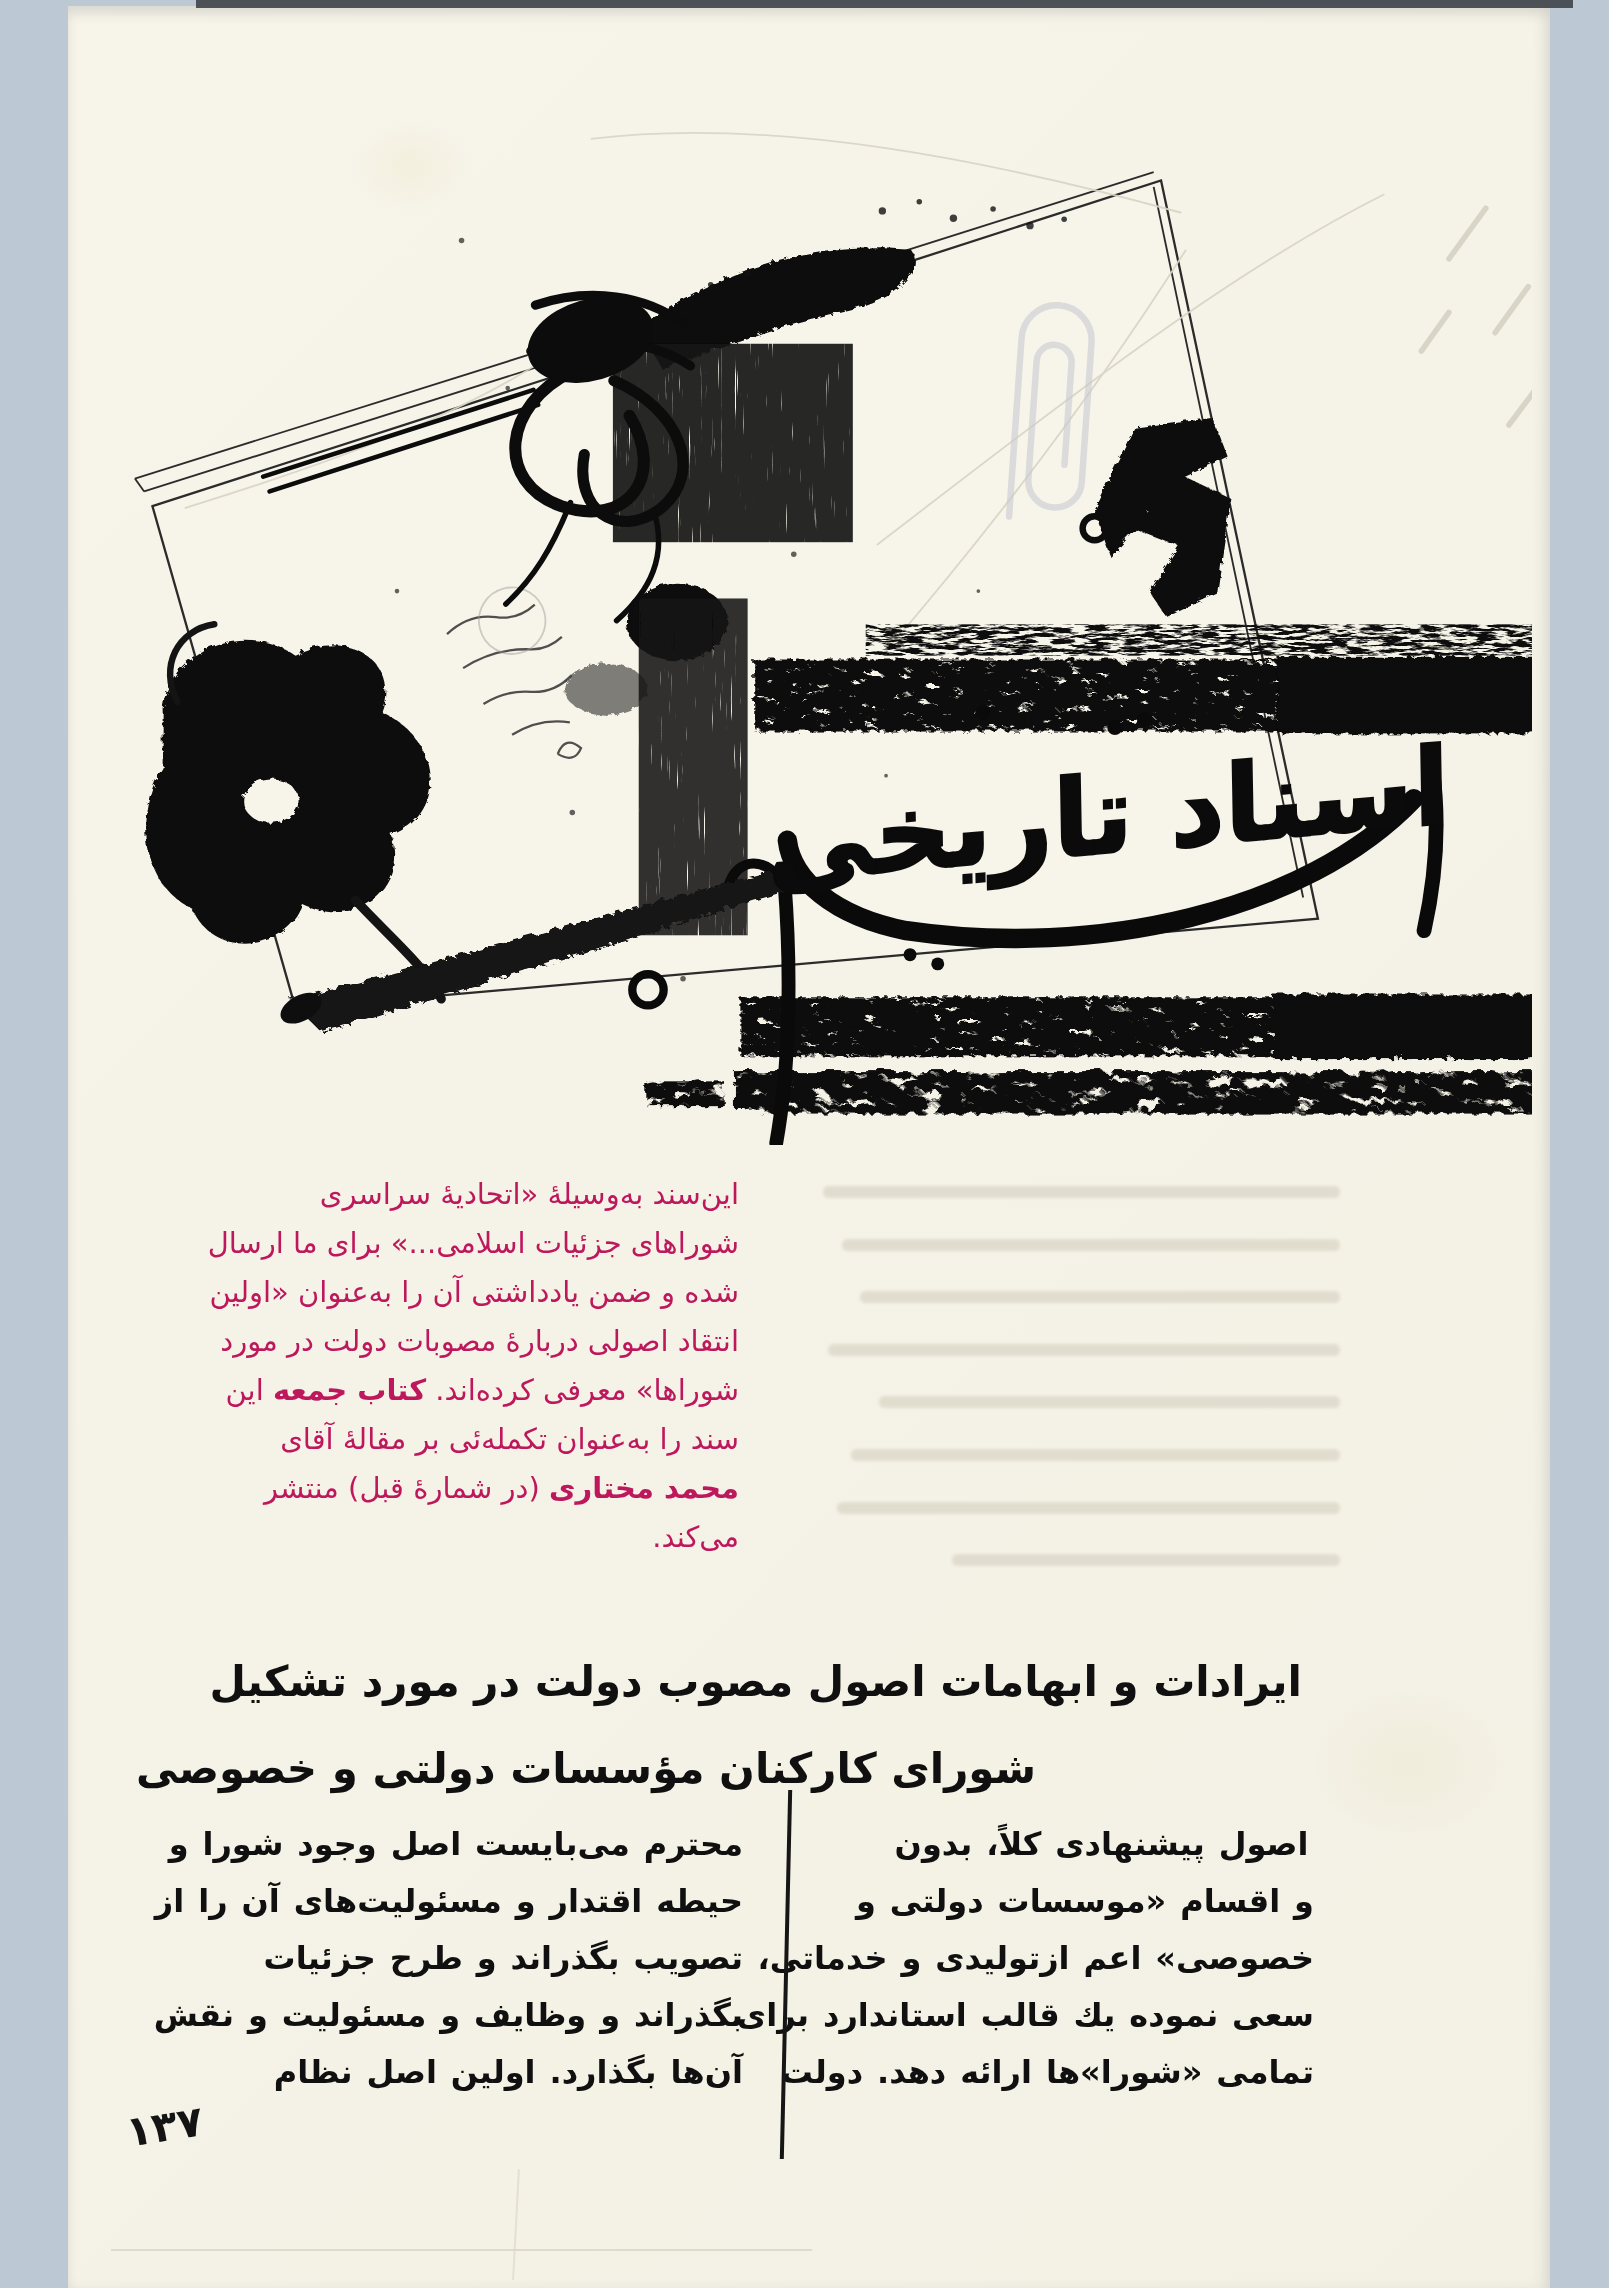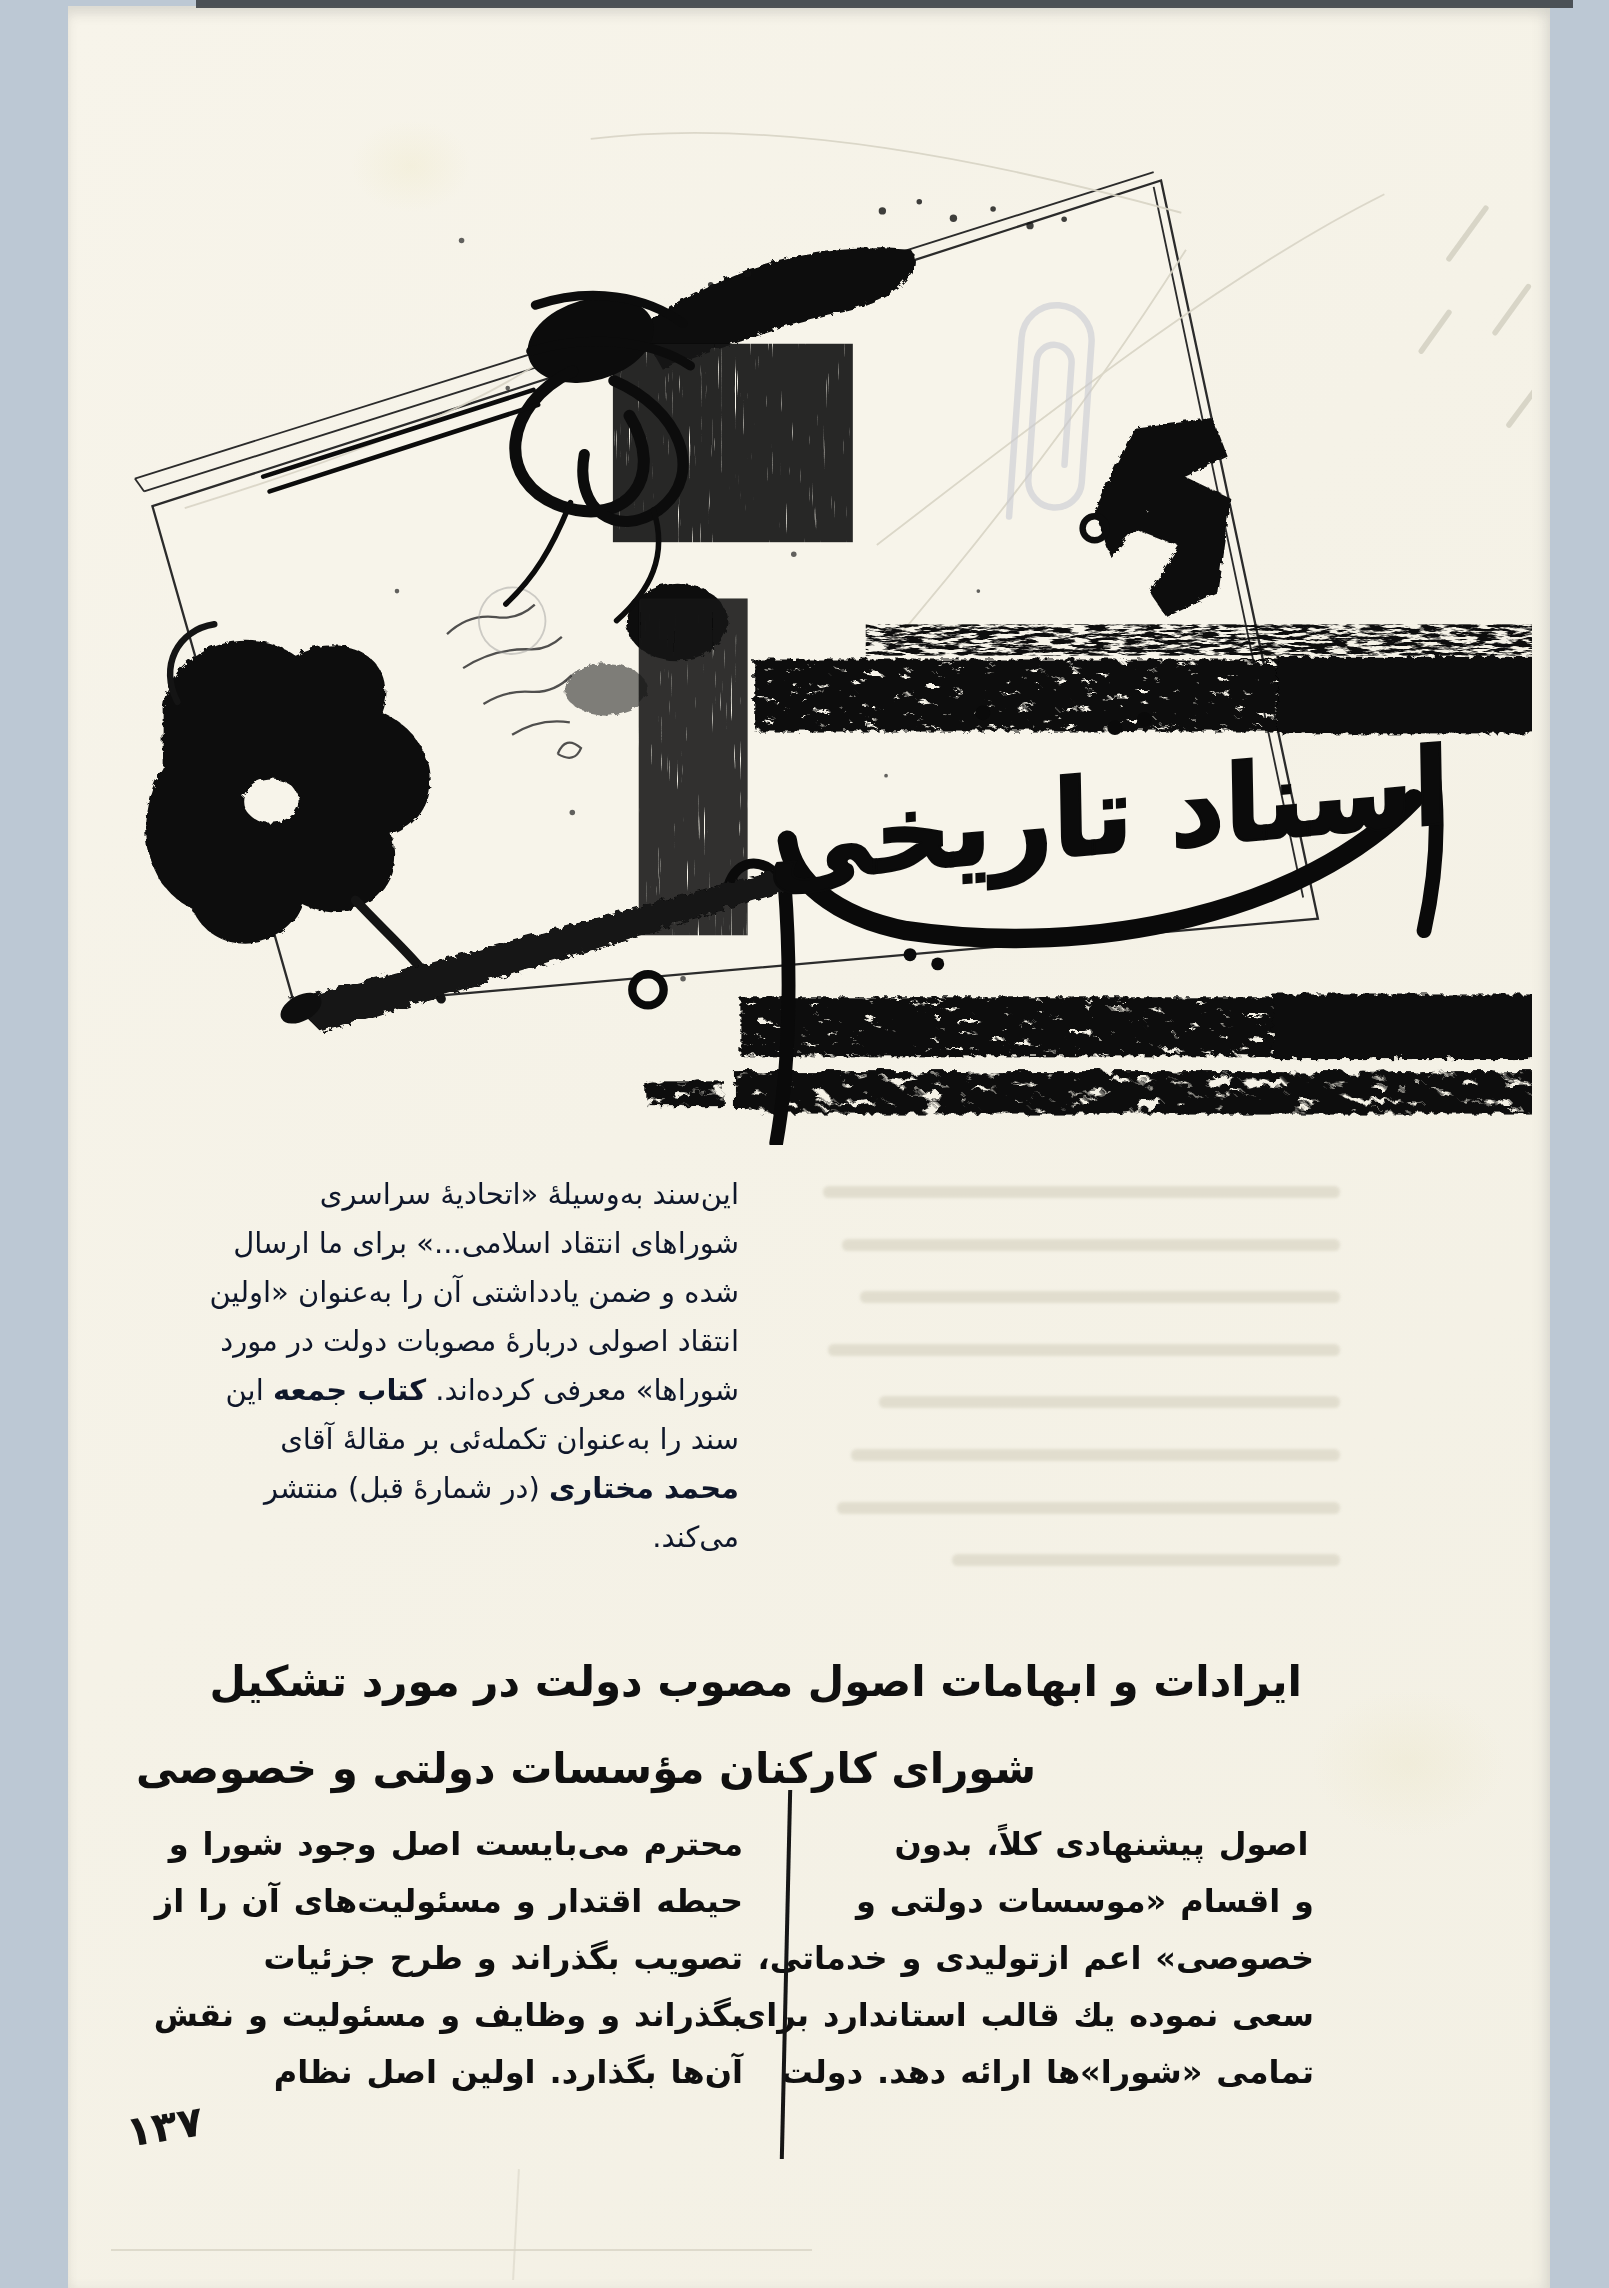--- a/index.html
+++ b/index.html
@@ -23,21 +23,21 @@
   .calligraphy-text{
     position:absolute;left:801px;top:727px;width:650px;height:194px;
     direction:rtl;text-align:center;
     font-size:107px;font-weight:bold;color:#0b0b0b;
     -webkit-text-stroke:2.3px #0b0b0b;
     transform:rotate(-5deg) skewX(-4deg);
     white-space:nowrap;line-height:175px;
   }
   .intro{
     position:absolute;left:208px;top:1170px;width:531px;
-    direction:rtl;text-align:right;color:#0f172a;
+    direction:rtl;text-align:right;color:#be185d;
     font-size:29px;line-height:49px;
   }
   .intro .line{white-space:nowrap;height:49px;}
   .intro b{font-weight:bold;}
   .heading{
     position:absolute;left:245px;top:1638px;width:1057px;
     direction:rtl;text-align:right;color:#101010;
     font-size:42px;font-weight:bold;line-height:87px;
   }
   .heading .h2{padding-right:266px;white-space:nowrap;}
@@ -251,21 +251,21 @@
   <div class="ghost-line" style="left:842px;top:1239px;width:498px;"></div>
   <div class="ghost-line" style="left:860px;top:1291px;width:480px;"></div>
   <div class="ghost-line" style="left:828px;top:1344px;width:512px;"></div>
   <div class="ghost-line" style="left:879px;top:1396px;width:461px;"></div>
   <div class="ghost-line" style="left:851px;top:1449px;width:489px;"></div>
   <div class="ghost-line" style="left:837px;top:1502px;width:503px;"></div>
   <div class="ghost-line" style="left:952px;top:1554px;width:388px;"></div>
 
   <div class="intro">
     <div class="line"><span>این‌سند به‌وسیلهٔ «اتحادیهٔ سراسری</span><b></b><span></span></div>
-    <div class="line"><span>شوراهای انتقاد اسلامی...» برای ما ارسال</span><b></b><span></span></div>
+    <div class="line"><span>شوراهای جزئیات اسلامی...» برای ما ارسال</span><b></b><span></span></div>
     <div class="line"><span>شده و ضمن یادداشتی آن را به‌عنوان «اولین</span><b></b><span></span></div>
     <div class="line"><span>انتقاد اصولی دربارهٔ مصوبات دولت در مورد</span><b></b><span></span></div>
     <div class="line"><span>شوراها» معرفی کرده‌اند. </span><b>کتاب جمعه</b><span> این</span></div>
     <div class="line"><span>سند را به‌عنوان تکمله‌ئی بر مقالهٔ آقای</span><b></b><span></span></div>
     <div class="line"><span></span><b>محمد مختاری</b><span> (در شمارهٔ قبل) منتشر</span></div>
     <div class="line"><span>می‌کند.</span><b></b><span></span></div>
   </div>
 
   <div class="heading">
     <div class="h1">ایرادات و ابهامات اصول مصوب دولت در مورد تشکیل</div>

